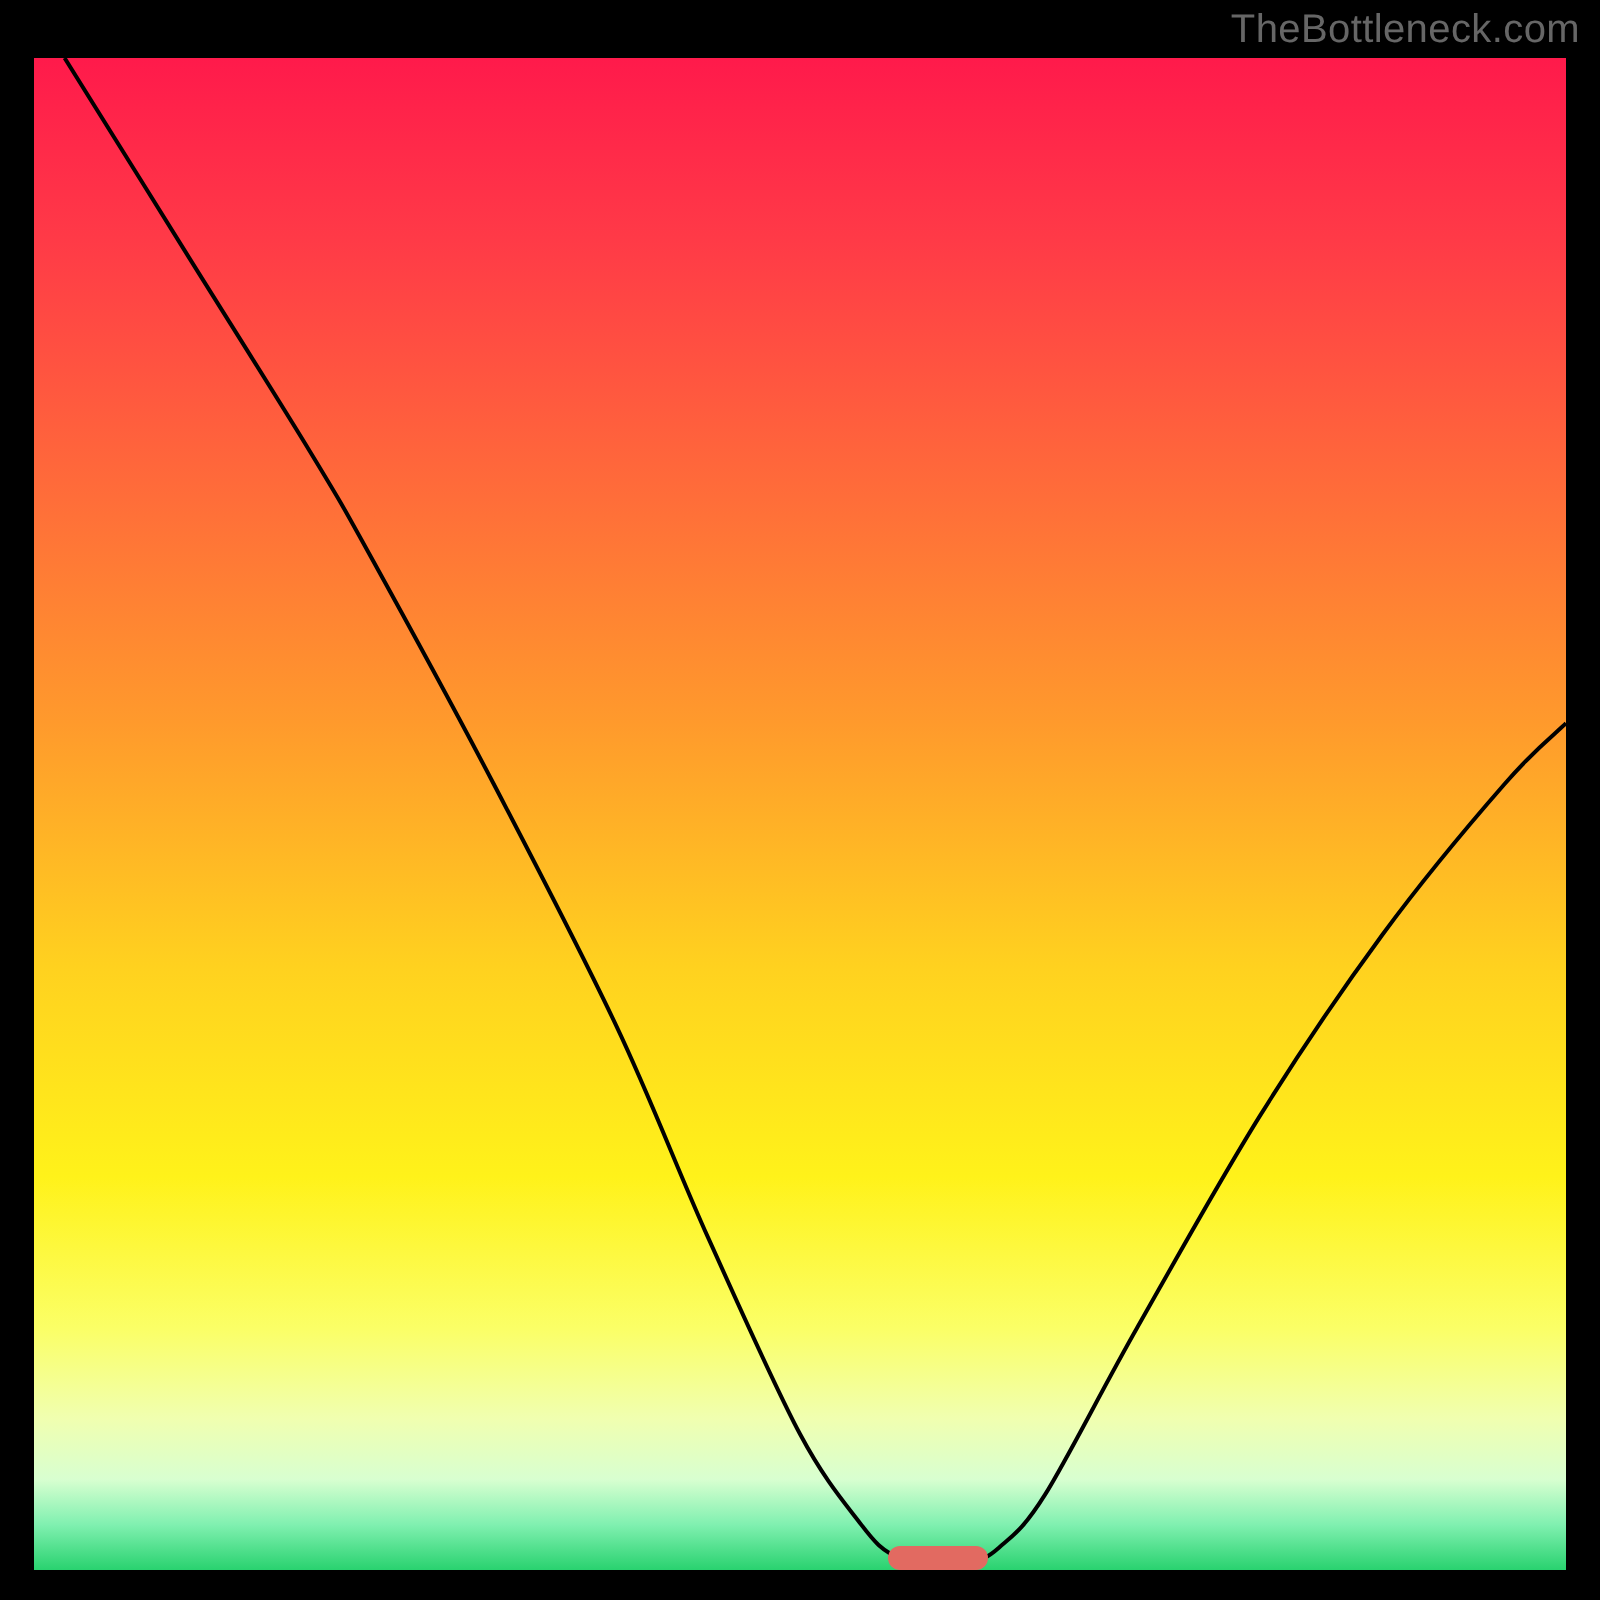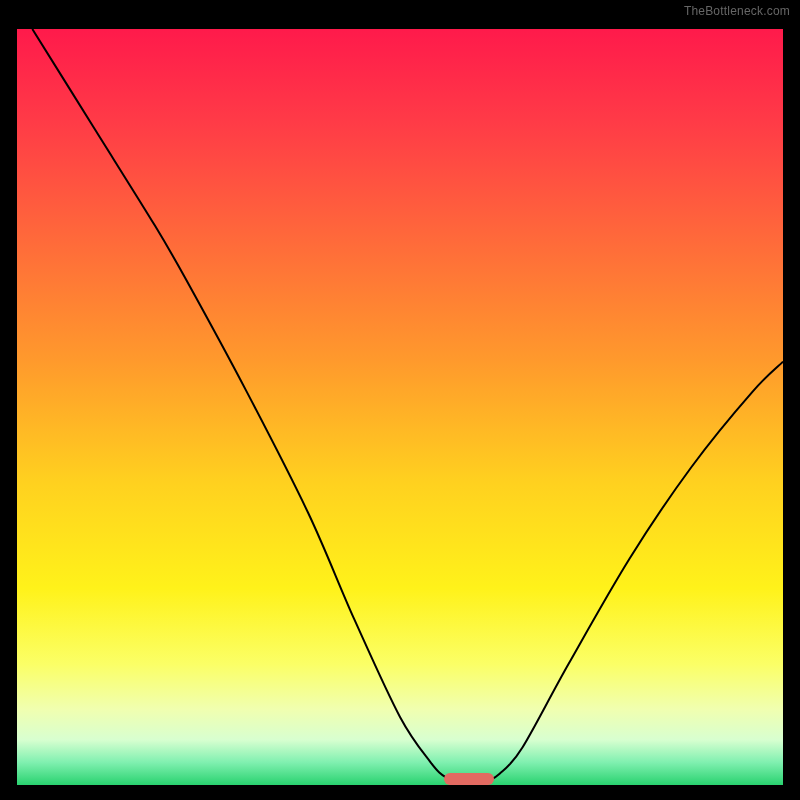--- a/index.html
+++ b/index.html
@@ -15,21 +15,21 @@
     position: relative;
     width: 800px;
     height: 800px;
     background: #000;
   }
   .attribution {
     position: absolute;
     top: 4px;
     right: 10px;
     color: #666;
-    font-size: 12px;
+    font-size: 20px;
     letter-spacing: 0.2px;
     user-select: none;
   }
   .frame {
     position: absolute;
     left: 17px;
     top: 29px;
     width: 766px;
     height: 756px;
     background: #000;

